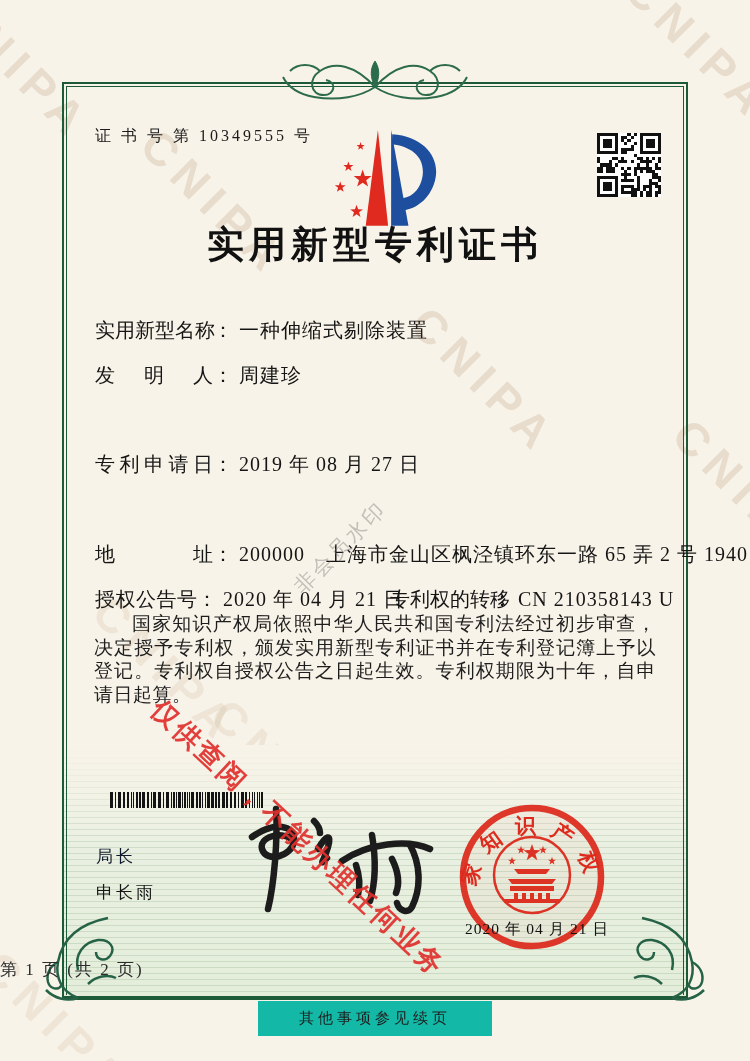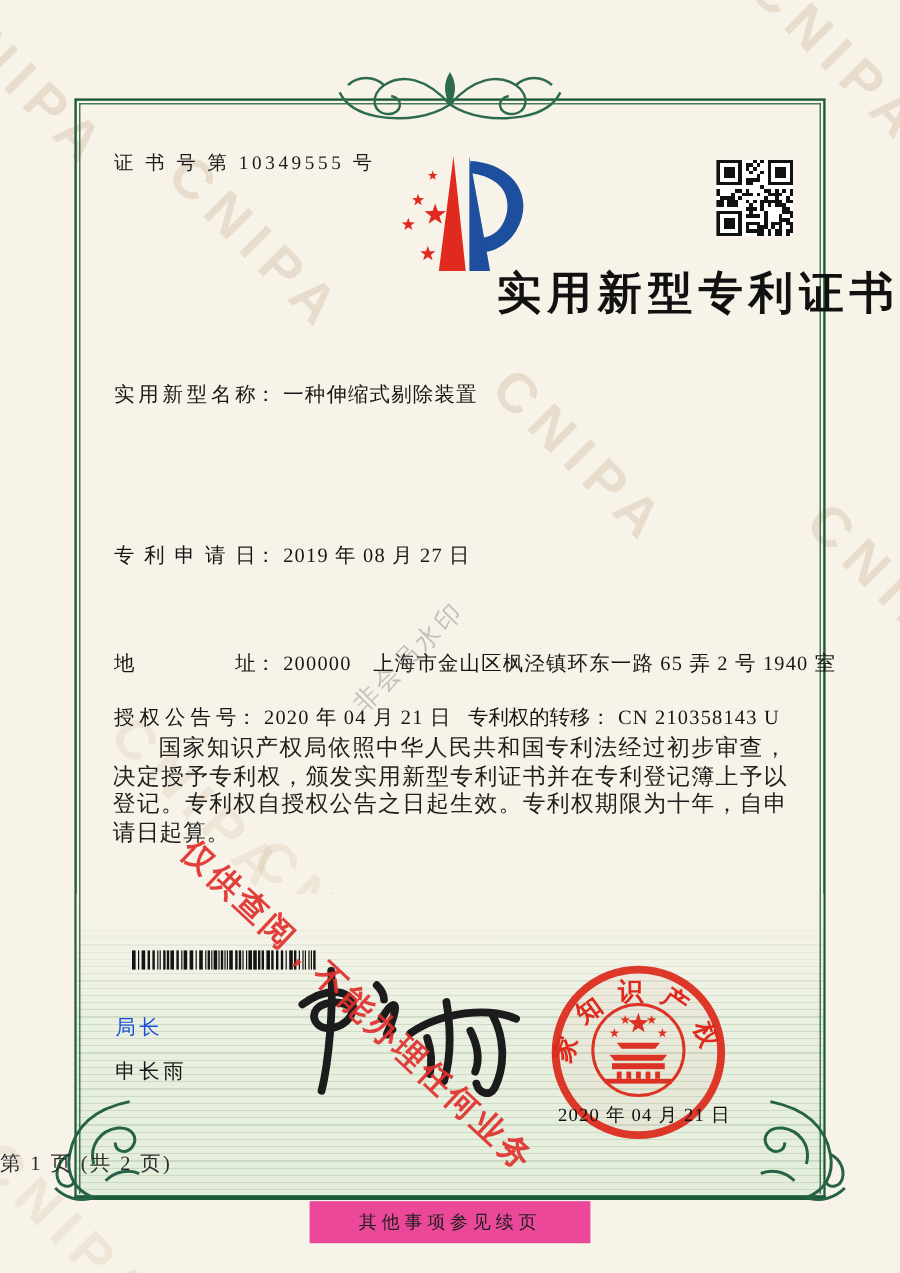--- a/index.html
+++ b/index.html
@@ -21,49 +21,49 @@
       background:
         linear-gradient(180deg, rgba(248,243,232,1) 0%, rgba(248,243,232,0) 40%),
         repeating-linear-gradient(180deg, rgba(140,175,140,0.30) 0px, rgba(140,175,140,0.30) 1px, rgba(0,0,0,0) 1px, rgba(0,0,0,0) 6px),
         linear-gradient(180deg,#eef2e6 0%,#e4edda 100%);}
   .ornament{position:absolute;z-index:6;}
 
   
   .cert-no{position:absolute;left:95px;top:126px;font-size:16px;letter-spacing:3px;color:#1b1b1b;z-index:10;}
   .logo{position:absolute;left:327px;top:124px;width:112px;height:114px;z-index:10;}
   .qr{position:absolute;left:597px;top:133px;width:64px;height:64px;background:#fff;z-index:10;}
-  .title{position:absolute;left:0;top:220px;width:100%;text-align:right;
+  .title{position:absolute;left:0;top:220px;width:100%;text-align:center;
          font-size:37px;font-weight:700;letter-spacing:5px;color:#111;z-index:10;}
 
   
-  .row{position:absolute;left:95px;height:26px;white-space:nowrap;z-index:10;font-size:17px;color:#151515;}
+  .row{position:absolute;left:95px;height:26px;white-space:nowrap;z-index:10;font-size:20px;color:#151515;}
   .flabel{display:inline-block;width:118px;text-align:justify;text-align-last:justify;vertical-align:bottom;}
   .flabel.narrow{width:102px;}
   .colon{display:inline-block;}
   .fvalue{display:inline-block;margin-left:6px;letter-spacing:1px;}
   .cell2{position:absolute;left:295px;top:0;}
 
   
   .body-text{position:absolute;left:94px;top:612px;width:562px;z-index:10;
      font-size:19px;line-height:23.5px;letter-spacing:0.5px;color:#1e1e1e;text-align:justify;}
   .body-text p{margin:0;text-indent:2em;}
 
   
   .barcode{position:absolute;left:110px;top:792px;width:238px;height:16px;display:flex;align-items:stretch;z-index:12;}
   .barcode i{flex:none;background:#141414;}
-  .sig-title{position:absolute;left:96px;top:845px;font:500 17px "Liberation Sans",sans-serif;letter-spacing:3px;color:#1d4ed8;z-index:12;}
+  .sig-title{position:absolute;left:96px;top:845px;font:500 17px "Liberation Sans",sans-serif;letter-spacing:3px;color:#0f172a;z-index:12;}
   .sig-name{position:absolute;left:96px;top:881px;font:500 17px "Liberation Sans",sans-serif;letter-spacing:3px;color:#161616;z-index:12;}
   .signature{position:absolute;left:222px;top:803px;width:215px;height:112px;z-index:12;}
   .seal{position:absolute;left:452px;top:795px;width:160px;height:162px;z-index:11;}
   .seal-date{position:absolute;left:452px;top:919px;width:170px;text-align:center;
       font-size:15.5px;letter-spacing:1px;color:#111;z-index:13;}
   .page-info{position:absolute;left:0;top:958px;width:100%;
       font-size:17px;letter-spacing:2px;color:#2c2c2c;z-index:12;}
   .footer-strip{position:absolute;left:50%;transform:translateX(-50%);top:1001px;width:234px;height:35px;
-      background:#ec4899;display:flex;align-items:center;justify-content:center;z-index:12;}
+      background:#14b8a6;display:flex;align-items:center;justify-content:center;z-index:12;}
   .footer-strip span{font-size:15px;letter-spacing:4px;color:#1d1d1d;}
 
   
   .wm-member{position:absolute;left:288px;top:580px;transform:rotate(-45deg);transform-origin:0 0;
       font-size:21px;letter-spacing:3px;color:rgba(120,120,120,0.42);z-index:40;white-space:nowrap;}
   .wm-warning{position:absolute;left:168px;top:692px;transform:rotate(43deg);transform-origin:0 0;
       font-size:27px;letter-spacing:3px;color:rgba(224,48,44,0.92);font-weight:600;z-index:60;white-space:nowrap;}
 </style>
 </head>
 <body>
@@ -270,20 +270,23 @@
         <rect x="0" y="14" width="7" height="7" fill="#111"></rect>
         <rect x="1" y="15" width="5" height="5" fill="#fff"></rect>
         <rect x="2" y="16" width="3" height="3" fill="#111"></rect>
       </svg></div>
 
   <div class="title">实用新型专利证书</div>
 
   <div class="row" style="top:317px;">
     <span class="flabel">实用新型名称</span><span class="colon">：</span><span class="fvalue">一种伸缩式剔除装置</span>
   </div>
+  <div class="row" style="top:362px;">
+    <span class="flabel">发明人</span><span class="colon">：</span><span class="fvalue">周建珍</span>
+  </div>
   <div class="row" style="top:451px;">
     <span class="flabel">专利申请日</span><span class="colon">：</span><span class="fvalue">2019 年 08 月 27 日</span>
   </div>
   <div class="row" style="top:541px;">
     <span class="flabel">地址</span><span class="colon">：</span><span class="fvalue">200000　上海市金山区枫泾镇环东一路 65 弄 2 号 1940 室</span>
   </div>
   <div class="row" style="top:586px;width:560px;">
     <span class="flabel narrow">授权公告号</span><span class="colon">：</span><span class="fvalue">2020 年 04 月 21 日</span>
     <span class="cell2">
       <span class="flabel narrow">专利权的转移</span><span class="colon">：</span><span class="fvalue">CN 210358143 U</span>

